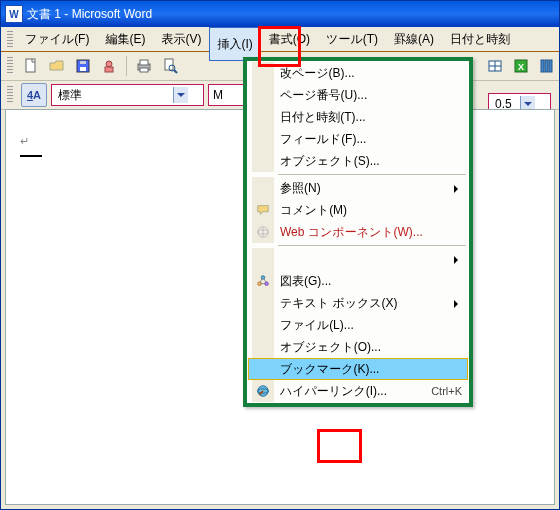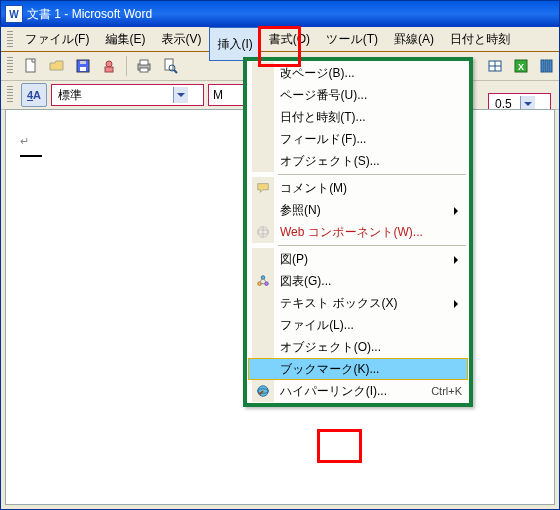--- a/index.html
+++ b/index.html
@@ -169,46 +169,45 @@
       </div>
     <div class="row">
         <div class="iconcol"></div>
         <span class="lbl">フィールド(F)...</span>
       </div>
     <div class="row">
         <div class="iconcol"></div>
         <span class="lbl">オブジェクト(S)...</span>
       </div>
     <div class="sep"></div>
+    <div class="row sub">
+        <div class="iconcol"></div>
+        <span class="lbl">参照(N)</span>
+      </div>
     <div class="row">
         <div class="iconcol">
           <svg width="14" height="14" viewBox="0 0 16 16">
             <path d="M2 3h12v7H8l-3 3v-3H2z" fill="#f4d47c" stroke="#aa8"></path>
           </svg>
         </div>
         <span class="lbl">コメント(M)</span>
-      </div>
-    <div class="row sub">
-        <div class="iconcol"></div>
-        <span class="lbl">参照(N)</span>
       </div>
     <div class="row disabled">
         <div class="iconcol">
           <svg width="14" height="14" viewBox="0 0 16 16">
             <circle cx="8" cy="8" r="6" fill="none" stroke="#bbb"></circle>
             <ellipse cx="8" cy="8" rx="6" ry="2.5" fill="none" stroke="#bbb"></ellipse>
             <line x1="8" y1="2" x2="8" y2="14" stroke="#bbb"></line>
           </svg>
         </div>
         <span class="lbl">Web コンポーネント(W)...</span>
       </div>
     <div class="sep"></div>
     <div class="row sub">
         <div class="iconcol"></div>
-        <span class="lbl">図(P)</span>
       </div>
     <div class="row">
         <div class="iconcol">
           <svg width="14" height="14" viewBox="0 0 16 16">
             <circle cx="8" cy="4" r="2" fill="#6bd" stroke="#269"></circle>
             <circle cx="4" cy="11" r="2" fill="#fb6" stroke="#a62"></circle>
             <circle cx="12" cy="11" r="2" fill="#b8f" stroke="#63a"></circle>
             <path d="M7 5l-2 4M9 5l2 4M5 11h5" stroke="#888" fill="none"></path>
           </svg>
         </div>

